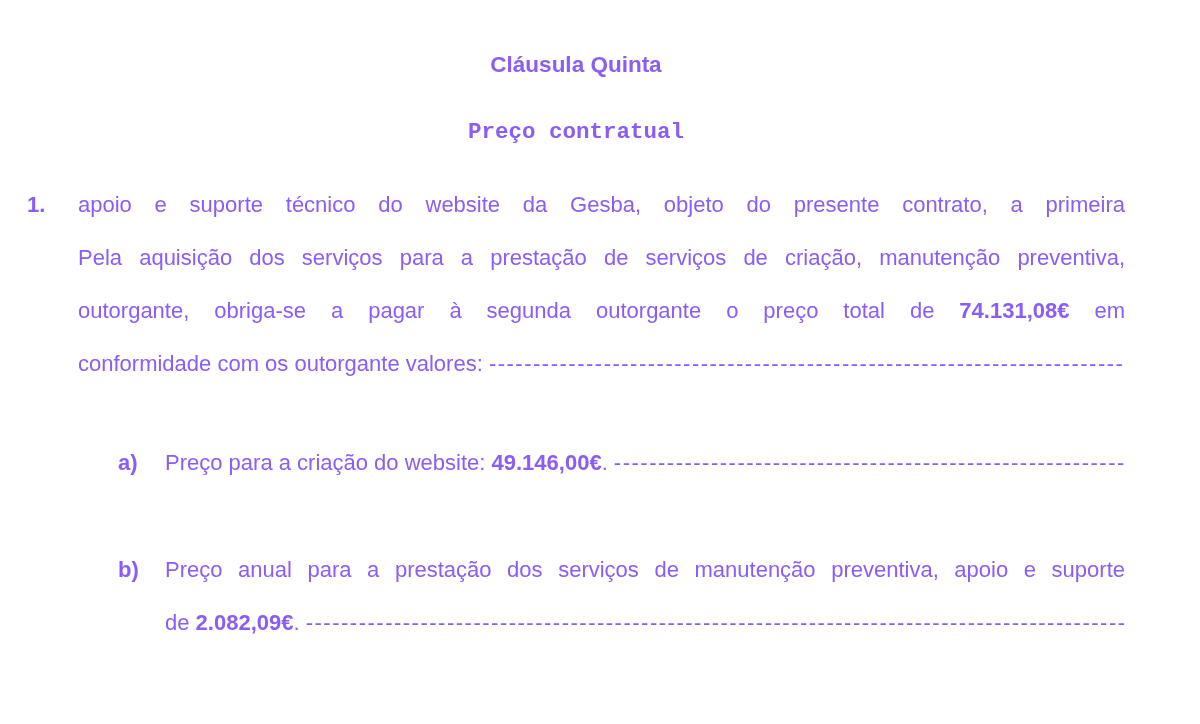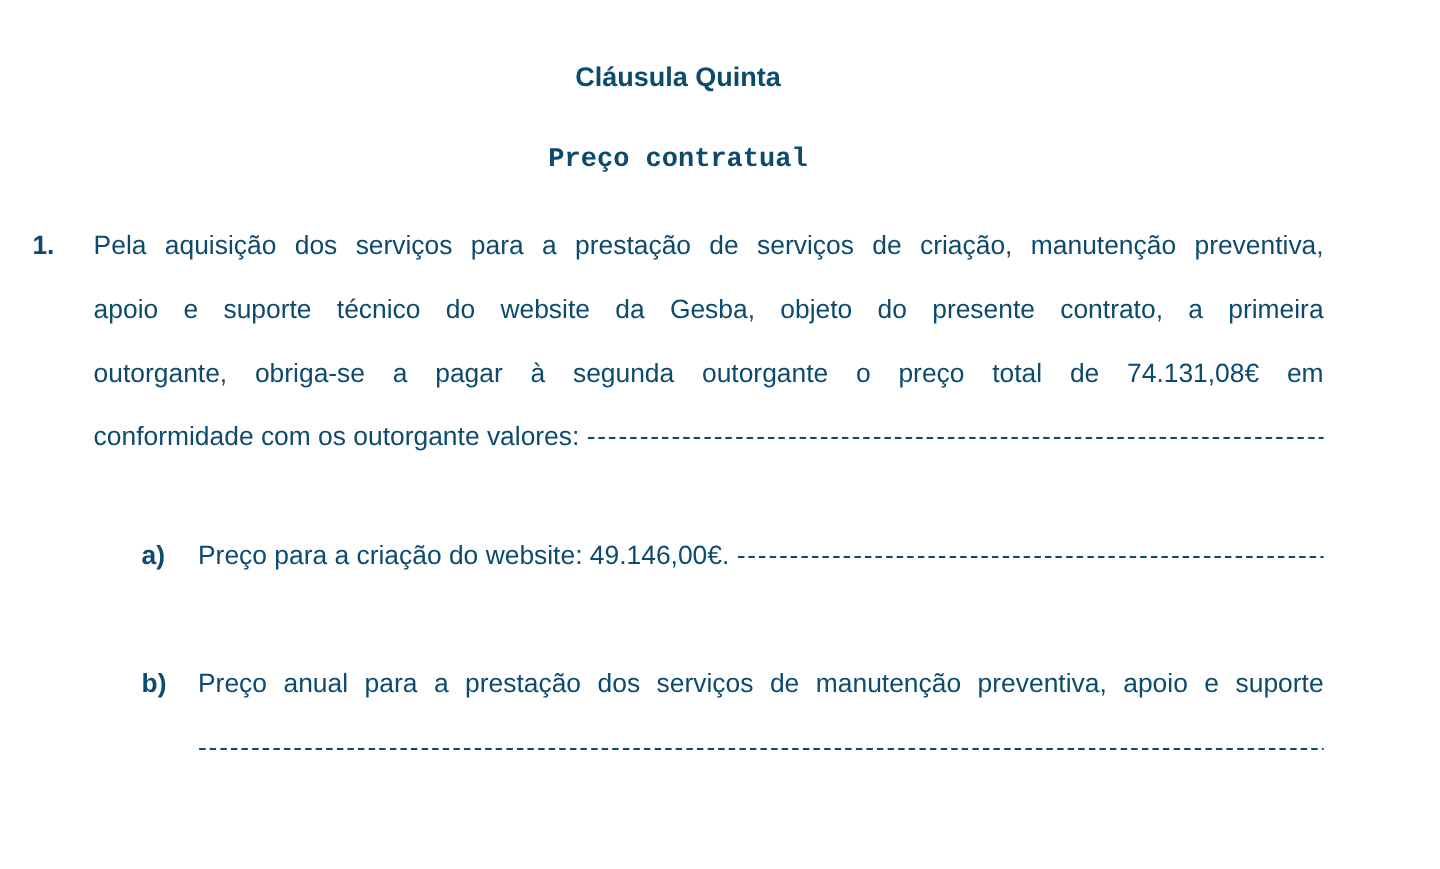--- a/index.html
+++ b/index.html
@@ -2,25 +2,25 @@
 <html><head>
 <meta charset="utf-8">
 <style>
   * { margin: 0; padding: 0; box-sizing: border-box; }
   html, body { background: #ffffff; }
   .page {
     position: relative;
     width: 1200px;
     height: 724px;
     background: #ffffff;
-    color: #0c4a6e;
+    color: #8b5cf6;
     font-family: "Liberation Sans", "DejaVu Sans", sans-serif;
     font-size: 22px;
     line-height: 53px;
-    padding: 38px 97px 0 27px;
+    padding: 38px 75px 0 27px;
     overflow: hidden;
   }
   .heading {
     text-align: center;
     font-weight: bold;
     font-size: 22.5px;
   }
   .heading.sub { margin-top: 15px; font-family: Liberation Mono, monospace; }
   .item { display: flex; align-items: flex-start; }
   .item .marker {
@@ -46,35 +46,35 @@
   .line.fill .segs {
     flex: 0 0 auto;
     white-space: pre;
   }
   .dash-fill {
     flex: 1 1 auto;
     overflow: hidden;
     white-space: nowrap;
     letter-spacing: 1.5px;
   }
-  b { font-weight: normal; }
+  b { font-weight: bold; }
 </style>
 </head>
 <body>
 
 <div class="page">
 
   <div class="heading">Cláusula Quinta</div>
   <div class="heading sub">Preço contratual</div>
 
   <div class="item item-main">
     <div class="marker">1.</div>
     <div class="content">
+      <div class="line"><span>apoio e suporte técnico do website da Gesba, objeto do presente contrato, a primeira</span></div>
       <div class="line"><span>Pela aquisição dos serviços para a prestação de serviços de criação, manutenção preventiva,</span></div>
-      <div class="line"><span>apoio e suporte técnico do website da Gesba, objeto do presente contrato, a primeira</span></div>
       <div class="line"><span>outorgante, obriga-se a pagar à segunda outorgante o preço total de </span><b>74.131,08€</b><span> em</span></div>
       <div class="line fill">
         <span class="segs"><span>conformidade com os outorgante valores: </span></span>
         <span class="dash-fill">----------------------------------------------------------------------------------------------------------------------------------------------------------------</span>
       </div>
     </div>
   </div>
 
   <div class="item item-sub item-a">
     <div class="marker">a)</div>
@@ -84,18 +84,19 @@
         <span class="dash-fill">----------------------------------------------------------------------------------------------------------------------------------------------------------------</span>
       </div>
     </div>
   </div>
 
   <div class="item item-sub item-b">
     <div class="marker">b)</div>
     <div class="content">
       <div class="line"><span>Preço anual para a prestação dos serviços de manutenção preventiva, apoio e suporte</span></div>
       <div class="line fill">
+        <span class="segs"><span>de </span><b>2.082,09€</b><span>. </span></span>
         <span class="dash-fill">----------------------------------------------------------------------------------------------------------------------------------------------------------------</span>
       </div>
     </div>
   </div>
 
 </div>
 
 </body></html>

